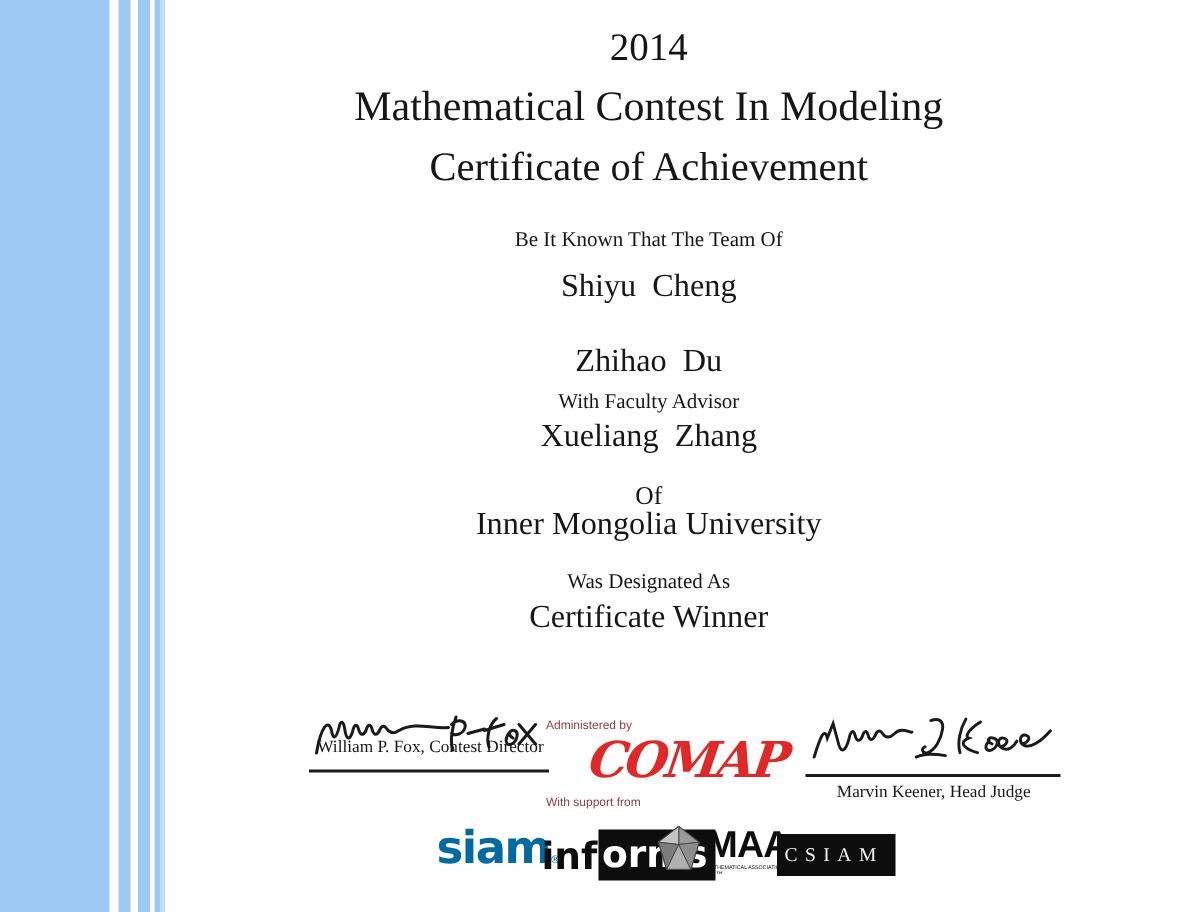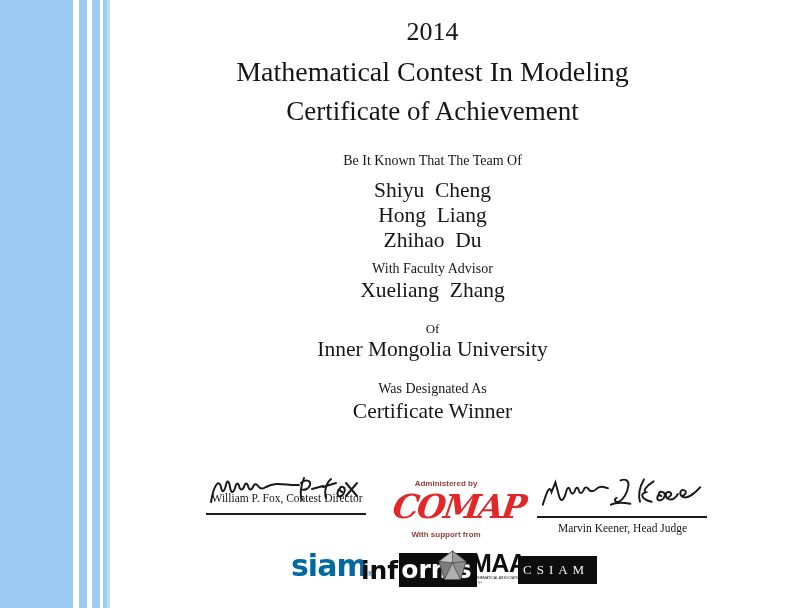--- a/index.html
+++ b/index.html
@@ -19,39 +19,39 @@
   .title{top:56px;font-size:28px;}
   .subtitle{top:96px;font-size:27px;}
   .small-label{font-size:14px;}
   .intro-team{top:153px;}
   .name-line{font-size:21.5px;white-space:pre;}
   .name-0{top:178px;}
   .name-1{top:203px;}
   .name-2{top:228px;}
   .intro-advisor{top:261px;}
   .advisor{top:278px;}
-  .of-label{top:321px;font-size:13px;}
+  .of-label{top:321px;font-size:17px;}
   .institution{top:337px;}
   .intro-designation{top:381px;}
   .designation{top:399px;}
 
   
   .sig-svg{position:absolute;}
   .sig-left-svg{left:205px;top:470px;}
   .sig-right-svg{left:535px;top:472px;}
   .sig-line{position:absolute;height:2px;background:#1c1c1c;}
   .sig-line-left{left:206px;top:513px;width:160px;}
   .sig-line-right{left:537px;top:516px;width:170px;}
   .sig-label{position:absolute;text-align:center;font-size:11.5px;color:#161616;}
   .sig-label-left{left:172px;top:492px;width:230px;}
   .sig-label-right{left:520px;top:522px;width:205px;}
 
   
-  .comap-label{position:absolute;left:376px;width:140px;text-align:center;
-    font-family:"Liberation Sans",sans-serif;font-weight:bold;font-size:8px;color:#8f3f3c;}
+  .comap-label{position:absolute;left:364px;width:140px;
+    font-family:"Liberation Sans",sans-serif;font-weight:normal;font-size:8px;color:#8f3f3c;}
   .comap-admin{top:479px;}
   .comap-support{top:530px;}
   .comap-logo{position:absolute;left:393px;top:487px;width:114px;text-align:center;
     font-family:"DejaVu Serif",serif;font-style:italic;font-weight:bold;font-size:33px;
     color:#e12828;transform:skewX(-8deg);letter-spacing:-2px;line-height:40px;}
 
   
   .siam{position:absolute;left:291px;top:551px;font-family:"DejaVu Sans",sans-serif;
     font-weight:800;font-size:30px;line-height:30px;letter-spacing:-1px;color:#0369a1;}
   .siam-mark{font-size:7px;font-weight:normal;vertical-align:baseline;}
@@ -79,21 +79,20 @@
   <div class="band band-s1"></div>
   <div class="band band-s2"></div>
   <div class="band band-s3"></div>
 
   <div class="line year">2014</div>
   <div class="line title">Mathematical Contest In Modeling</div>
   <div class="line subtitle">Certificate of Achievement</div>
 
   <div class="line small-label intro-team">Be It Known That The Team Of</div>
   <div class="line name-line name-0">Shiyu  Cheng</div>
-  <div class="line name-line name-1">Hong  Liang</div>
   <div class="line name-line name-2">Zhihao  Du</div>
 
   <div class="line small-label intro-advisor">With Faculty Advisor</div>
   <div class="line name-line advisor">Xueliang  Zhang</div>
 
   <div class="line small-label of-label">Of</div>
   <div class="line small-label intro-designation">Was Designated As</div>
 
   <div class="line name-line institution">Inner Mongolia University</div>
   <div class="line name-line designation">Certificate Winner</div>

